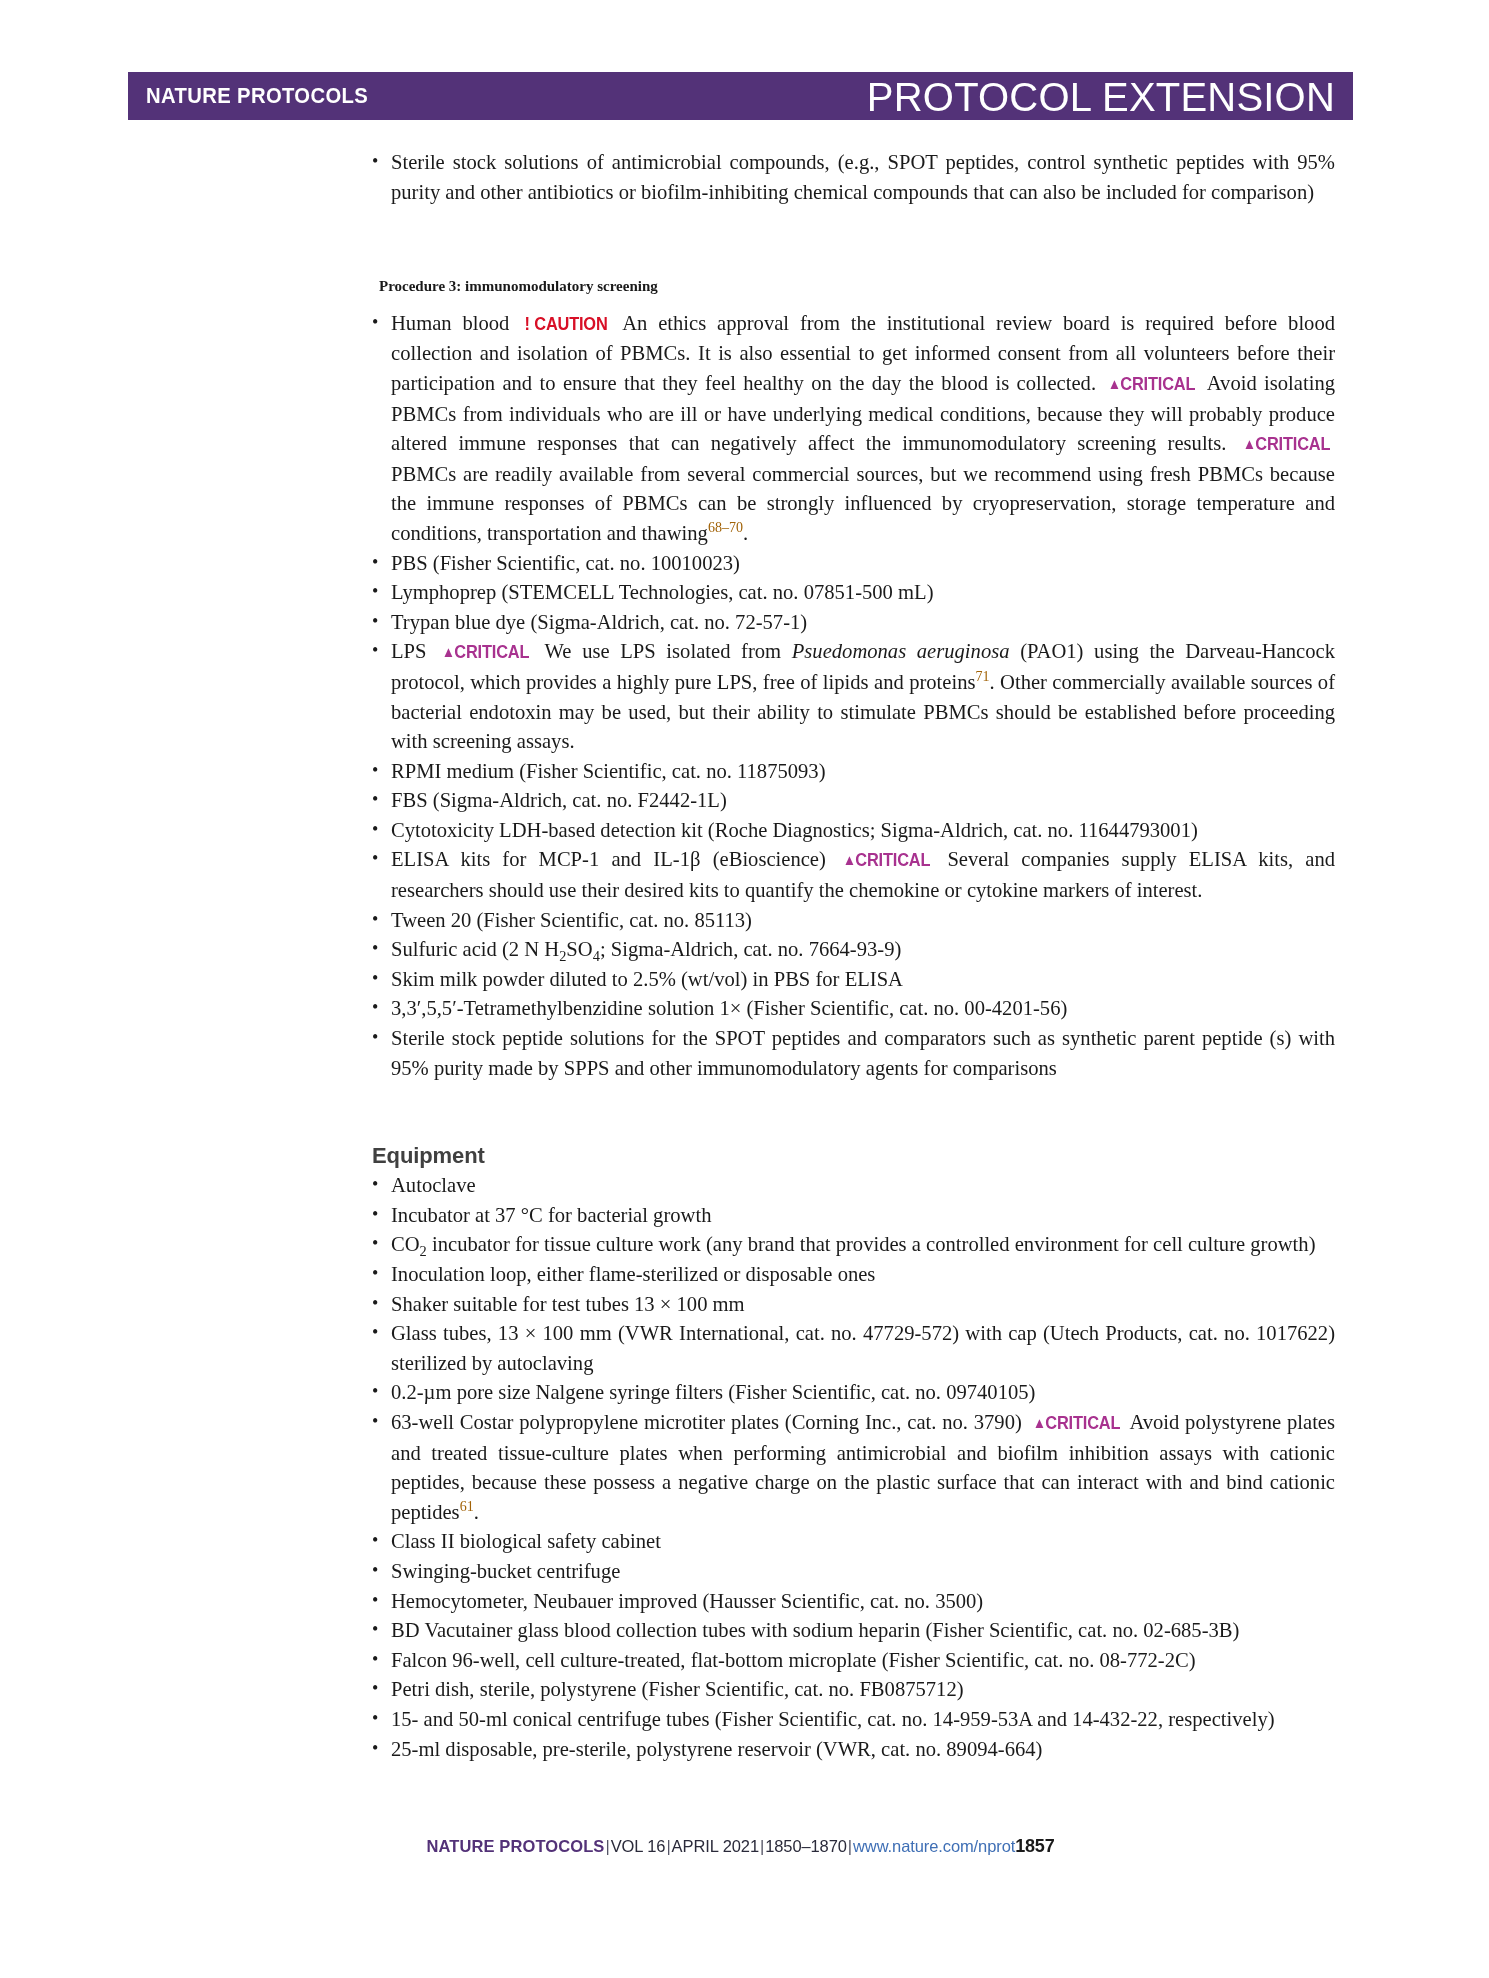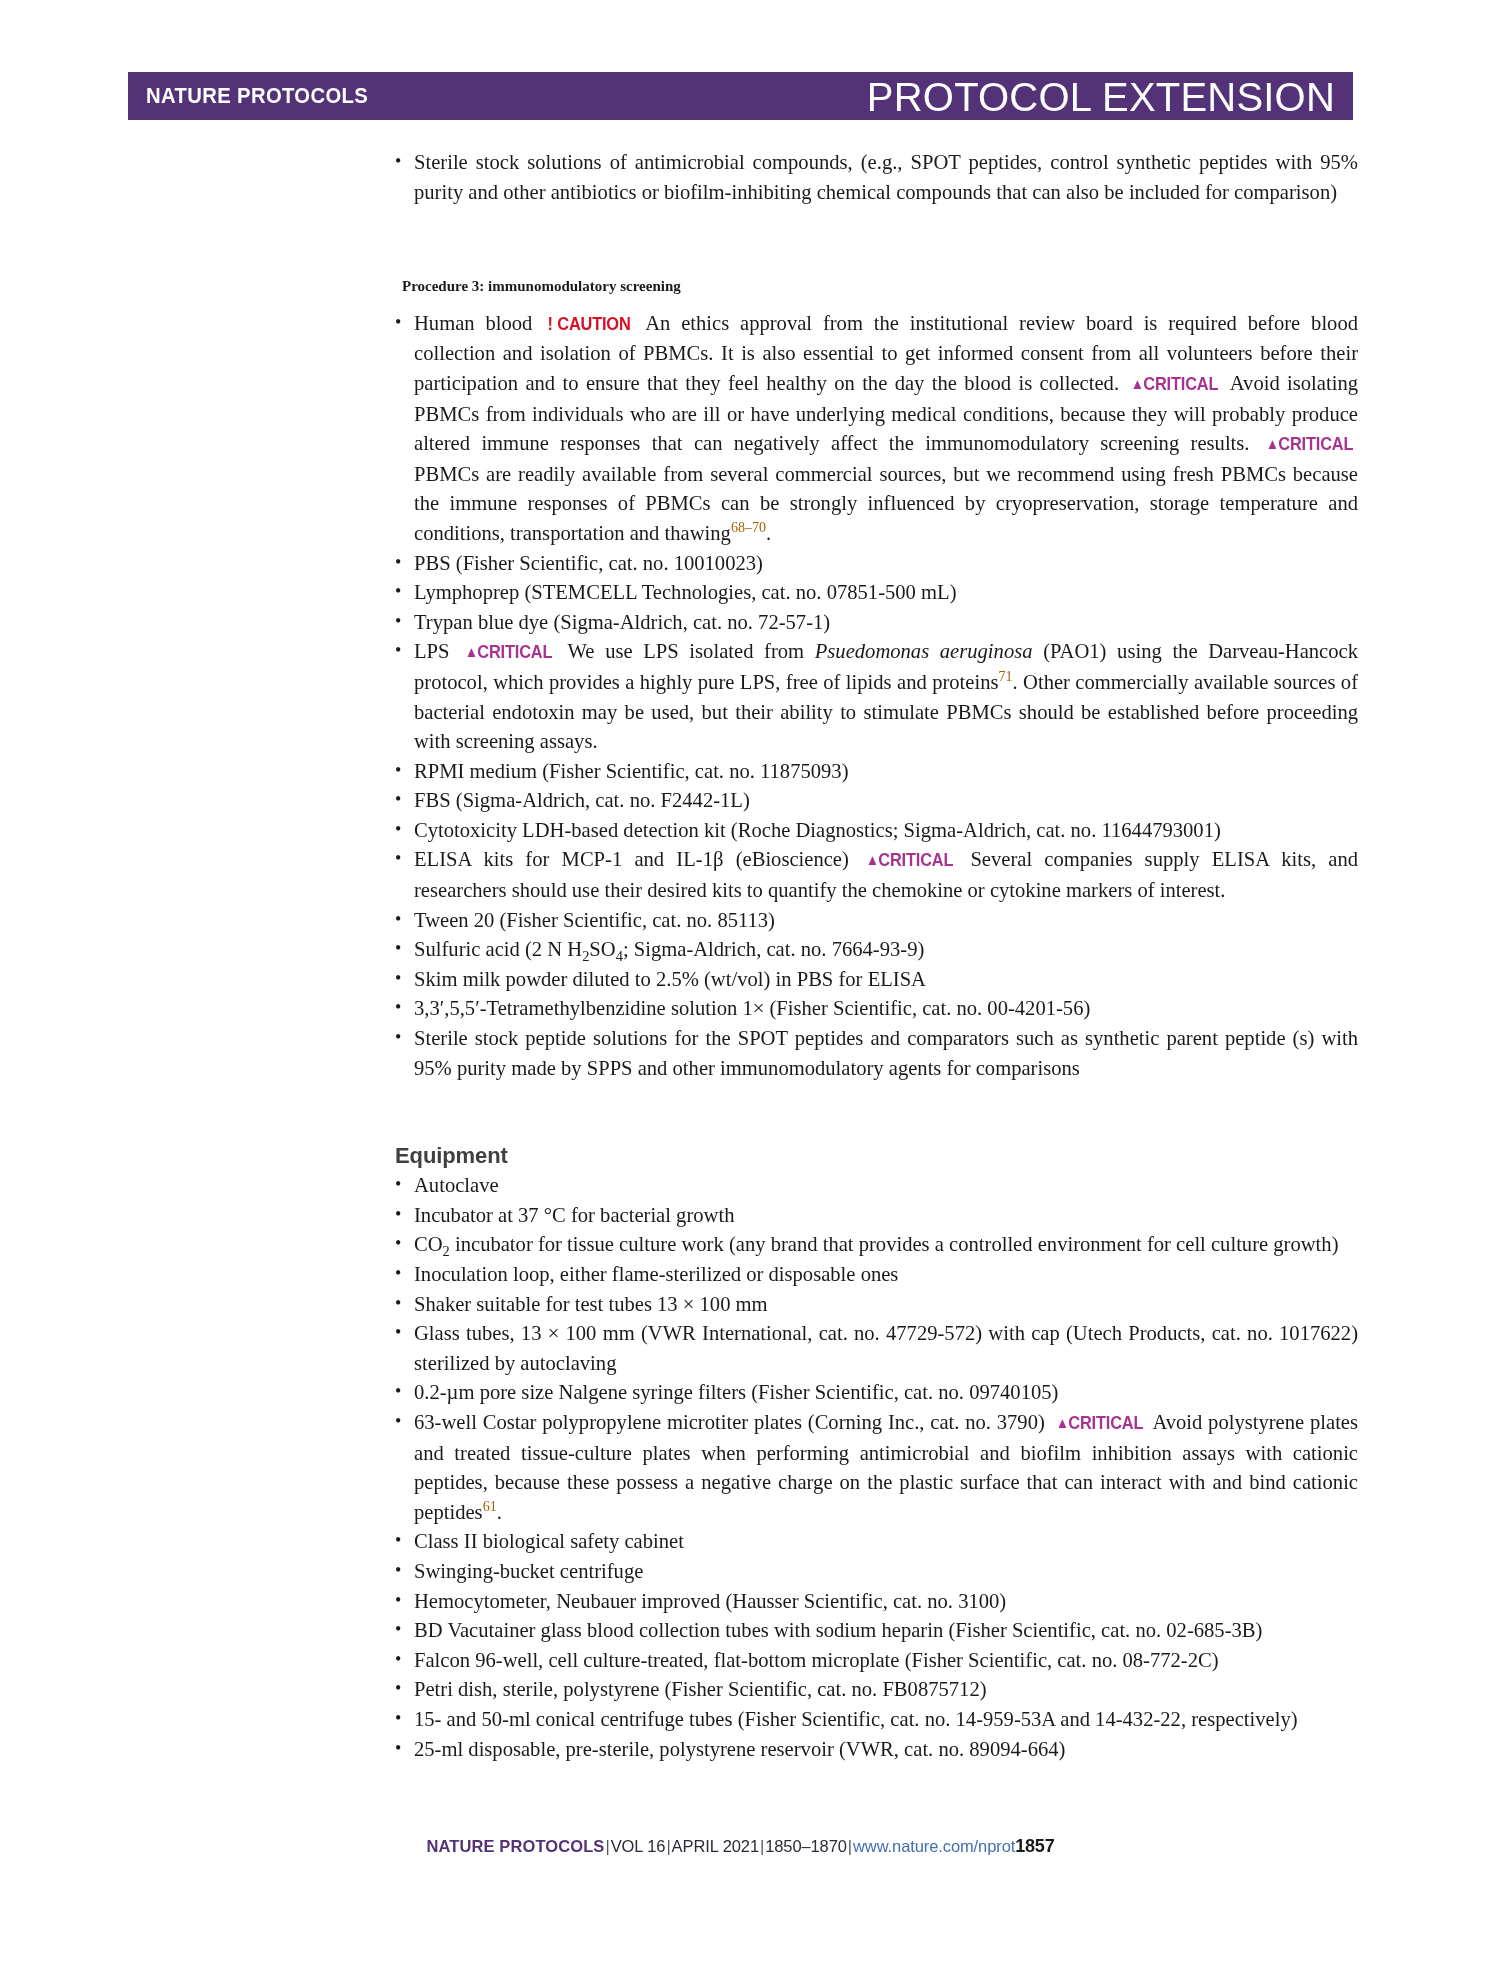--- a/index.html
+++ b/index.html
@@ -48,21 +48,21 @@
     letter-spacing: 0.2px;
     white-space: nowrap;
     line-height: 1;
     position: relative;
     top: 1px;
   }
 
   
   .column {
     position: absolute;
-    left: 395px;
+    left: 372px;
     top: 148px;
     width: 963px;
   }
 
   .para, .bullet {
     font-size: 20.6px;
     line-height: 29.6px;
     text-align: justify;
     text-justify: inter-word;
     margin: 0;
@@ -247,21 +247,21 @@
   <div class="bullet"><span>0.2-µm pore size Nalgene syringe filters (Fisher Scientific, cat. no. 09740105)</span></div>
 
   <div class="bullet">
     <span>63-well Costar polypropylene microtiter plates (Corning Inc., cat. no. 3790)</span>
     <span class="tag-critical"><span class="tri">▲</span><span>CRITICAL</span></span>
     <span>Avoid polystyrene plates and treated tissue-culture plates when performing antimicrobial and biofilm inhibition assays with cationic peptides, because these possess a negative charge on the plastic surface that can interact with and bind cationic peptides</span><sup class="ref">61</sup><span>.</span>
   </div>
 
   <div class="bullet"><span>Class II biological safety cabinet</span></div>
   <div class="bullet"><span>Swinging-bucket centrifuge</span></div>
-  <div class="bullet"><span>Hemocytometer, Neubauer improved (Hausser Scientific, cat. no. 3100)</span></div>
+  <div class="bullet"><span>Hemocytometer, Neubauer improved (Hausser Scientific, cat. no. 3500)</span></div>
   <div class="bullet"><span>BD Vacutainer glass blood collection tubes with sodium heparin (Fisher Scientific, cat. no. 02-685-3B)</span></div>
   <div class="bullet"><span>Falcon 96-well, cell culture-treated, flat-bottom microplate (Fisher Scientific, cat. no. 08-772-2C)</span></div>
   <div class="bullet"><span>Petri dish, sterile, polystyrene (Fisher Scientific, cat. no. FB0875712)</span></div>
   <div class="bullet"><span>15- and 50-ml conical centrifuge tubes (Fisher Scientific, cat. no. 14-959-53A and 14-432-22, respectively)</span></div>
   <div class="bullet"><span>25-ml disposable, pre-sterile, polystyrene reservoir (VWR, cat. no. 89094-664)</span></div>
 
 </div>
 
 <div class="footer">
   <div class="footer-left"><span class="footer-journal">NATURE PROTOCOLS</span><span class="footer-sep">|</span><span>VOL 16</span><span class="footer-sep">|</span><span>APRIL 2021</span><span class="footer-sep">|</span><span>1850–1870</span><span class="footer-sep">|</span><span class="footer-url">www.nature.com/nprot</span></div>

